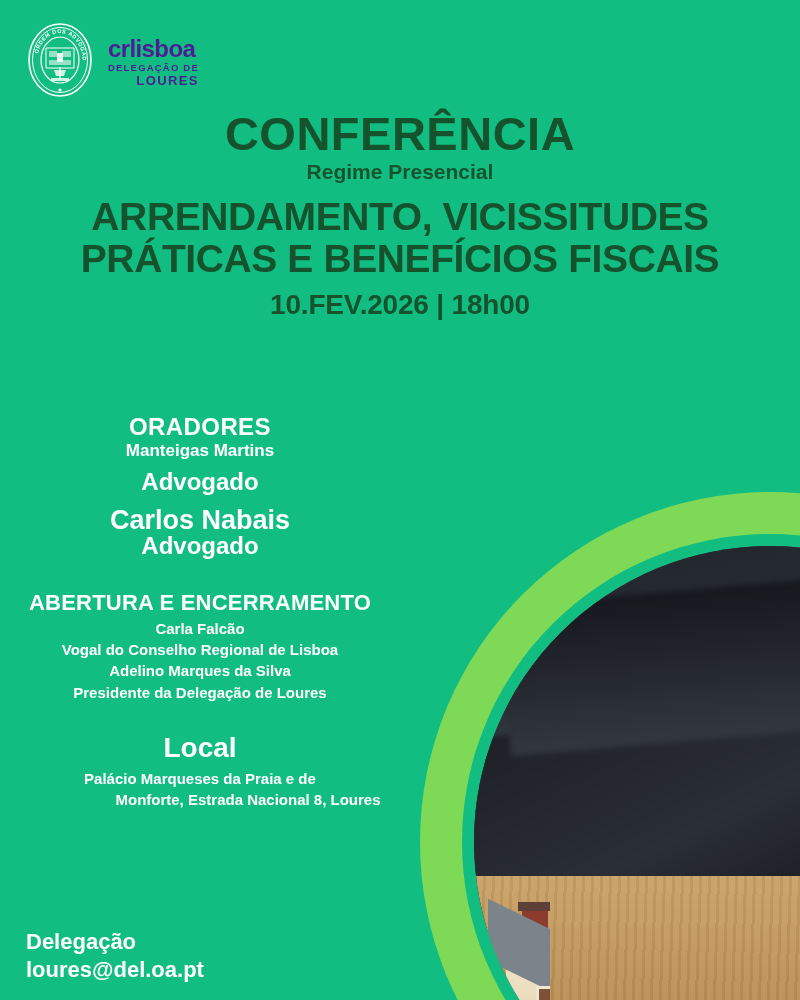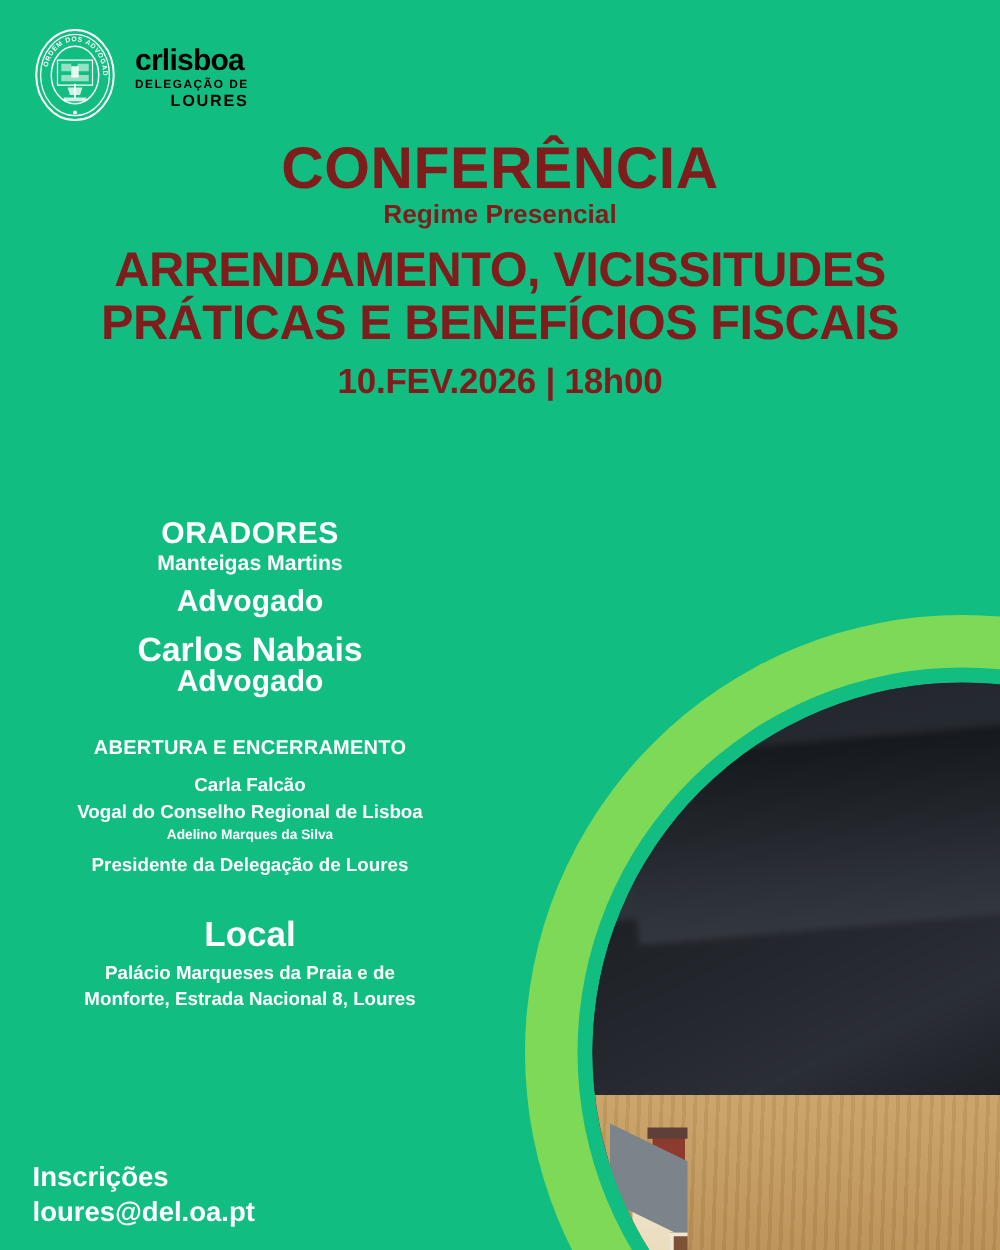--- a/index.html
+++ b/index.html
@@ -132,58 +132,58 @@
 
   .sc-blur { filter:blur(2.2px); }
   .sc-blur-soft { filter:blur(1.1px); }
 
   
   #logo-block {
     position:absolute; left:24px; top:20px;
     display:flex; align-items:center; gap:12px;
   }
   #logo-seal { width:72px; height:80px; }
-  #logo-words { color:#000000; line-height:1; padding-top:4px; }
+  #logo-words { color:#4c1d95; line-height:1; padding-top:4px; }
   #brand-main {
     font-size:24px; font-weight:700; letter-spacing:-0.6px;
   }
   #brand-sub1 {
     font-size:9.5px; font-weight:700; letter-spacing:1.2px;
     text-align:right; margin-top:2px;
   }
   #brand-sub2 {
     font-size:13px; font-weight:700; letter-spacing:1.4px;
     text-align:right; margin-top:2px;
   }
 
   
-  .txt { position:absolute; color:#7f1d1d; text-align:center; width:100%; left:0; }
+  .txt { position:absolute; color:#14532d; text-align:center; width:100%; left:0; }
 
   #kicker       { top:106px; font-size:47px; font-weight:700; letter-spacing:0.5px; }
   #kicker-sub   { top:160px; font-size:21px; font-weight:700; }
   #subject      { top:196px; font-size:39px; font-weight:700; line-height:1.08; letter-spacing:-0.4px; }
   #datetime     { top:289px; font-size:28px; font-weight:700; letter-spacing:-0.2px; }
 
   .left-col { position:absolute; left:0; width:400px; text-align:center; color:#fff; }
 
   #speakers-head   { top:413px; font-size:24px; font-weight:700; letter-spacing:0.4px; }
   #speaker1-name   { top:441px; font-size:17px; font-weight:700; }
   #speaker1-role   { top:468px; font-size:24px; font-weight:700; }
   #speaker2-name   { top:505px; font-size:27px; font-weight:700; }
   #speaker2-role   { top:532px; font-size:24px; font-weight:700; }
 
-  #opening-head    { top:590px; font-size:16px; font-weight:700; letter-spacing:0.2px; }
+  #opening-head    { top:590px; font-size:22px; font-weight:700; letter-spacing:0.2px; }
   #opening-l1      { top:620px; font-size:15px; font-weight:700; }
   #opening-l2      { top:641px; font-size:15px; font-weight:700; }
-  #opening-l3      { top:662px; font-size:11px; font-weight:700; }
+  #opening-l3      { top:662px; font-size:15px; font-weight:700; }
   #opening-l4      { top:684px; font-size:15px; font-weight:700; }
 
   #venue-head      { top:732px; font-size:28px; font-weight:700; }
   #venue-l1        { top:770px; font-size:15px; font-weight:700; }
-  #venue-l2        { top:791px; font-size:15px; font-weight:700; }
+  #venue-l2        { top:791px; font-size:15px; font-weight:700;margin-left:48px; }
 
   #signup-block { position:absolute; left:26px; top:928px; color:#fff; text-align:left; }
   #signup-label { font-size:22px; font-weight:700; line-height:1.25; }
   #signup-email { font-size:22px; font-weight:700; line-height:1.25; }
 </style>
 </head>
 <body>
 
 <div id="poster">
 
@@ -305,17 +305,17 @@
   <div class="left-col" id="opening-l2">Vogal do Conselho Regional de Lisboa</div>
   <div class="left-col" id="opening-l1">Carla Falcão</div>
   <div class="left-col" id="opening-l3">Adelino Marques da Silva</div>
   <div class="left-col" id="opening-l4">Presidente da Delegação de Loures</div>
 
   <div class="left-col" id="venue-l1">Palácio Marqueses da Praia e de</div>
   <div class="left-col" id="venue-head">Local</div>
   <div class="left-col" id="venue-l2">Monforte,  Estrada Nacional 8, Loures</div>
 
   <div id="signup-block">
-    <div id="signup-label">Inscrições</div>
+    <div id="signup-label">Delegação</div>
     <div id="signup-email">loures@del.oa.pt</div>
   </div>
 
 </div>
 
 </body></html>

